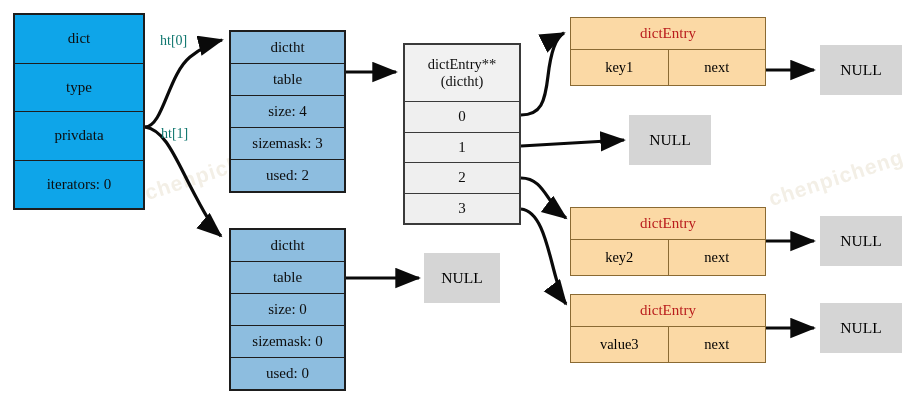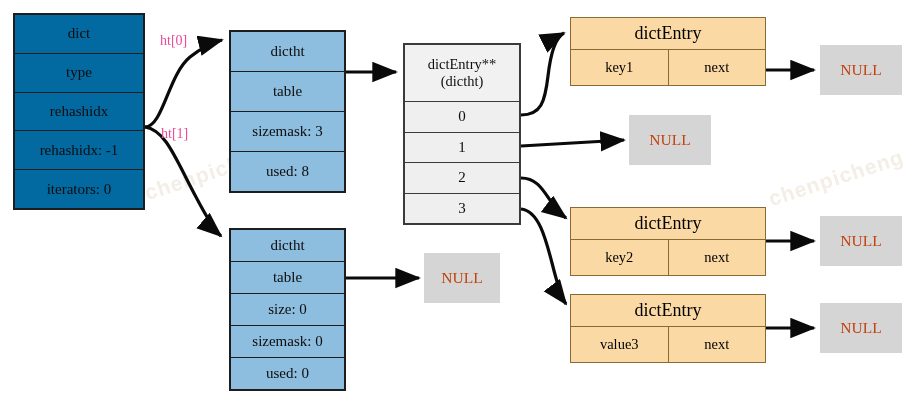--- a/index.html
+++ b/index.html
@@ -12,47 +12,47 @@
 
   svg.links{position:absolute;left:0;top:0;width:919px;height:416px;pointer-events:none;}
 
   .box{position:absolute;box-sizing:border-box;}
 
   
   .struct{border:2px solid #1d1d1d;display:flex;flex-direction:column;}
   .struct .row{flex:1 1 0;display:flex;align-items:center;justify-content:center;
                border-bottom:1.5px solid #1d1d1d;font-size:15px;color:#0d0d0d;line-height:1;}
   .struct .row:last-child{border-bottom:none;}
-  .green .row{background:#0369a1;}
+  .green .row{background:#0ea5e9;}
   .blue  .row{background:#8dbddf;text-align:center;}
 
   
   .bucket{border:2px solid #3a3a3a;display:flex;flex-direction:column;background:#f1f1f1;}
   .bucket .bhead{flex:0 0 56px;display:flex;flex-direction:column;align-items:center;
                  justify-content:center;border-bottom:1.5px solid #3a3a3a;background:#f1f1f1;
                  font-size:14.5px;color:#0d0d0d;line-height:1.15;}
   .bucket .bcell{flex:1 1 0;display:flex;align-items:center;justify-content:center;
                  border-bottom:1.5px solid #3a3a3a;background:#efefef;font-size:15px;color:#0d0d0d;}
   .bucket .bcell:last-child{border-bottom:none;}
 
   
   .entry{border:1.5px solid #8a6a33;background:#fbd9a5;display:flex;flex-direction:column;}
   .entry .ehead{flex:0 0 31px;display:flex;align-items:center;justify-content:center;
-                border-bottom:1.5px solid #8a6a33;font-size:18px;color:#000000;}
+                border-bottom:1.5px solid #8a6a33;font-size:15px;color:#b91c1c;}
   .entry .ecols{flex:1 1 0;display:flex;}
   .entry .ecell{flex:1 1 0;display:flex;align-items:center;justify-content:center;
                 border-right:1.5px solid #8a6a33;font-size:14.5px;color:#000000;}
   .entry .ecell:last-child{border-right:none;}
 
   
   .nullbox{background:#d5d5d5;display:flex;align-items:center;justify-content:center;
-           font-size:15.5px;color:#c2410c;}
+           font-size:15.5px;color:#000000;}
 
   
-  .elabel{position:absolute;font-size:14px;color:#ec4899;white-space:nowrap;}
+  .elabel{position:absolute;font-size:14px;color:#0f766e;white-space:nowrap;}
 </style>
 </head>
 <body>
 
 <div id="stage">
 
   <div class="wm" style="left:142px;top:160px;">chenpicheng</div>
   <div class="wm" style="left:766px;top:166px;">chenpicheng</div>
 
   <svg class="links" viewBox="0 0 919 416">
@@ -81,33 +81,33 @@
     <path d="M346,278 L419,278" fill="none" stroke="#0a0a0a" stroke-width="3.2" marker-end="url(#ah)"></path>
 
     <path d="M766,241 L814,241" fill="none" stroke="#0a0a0a" stroke-width="3.2" marker-end="url(#ah)"></path>
 
     <path d="M766,328 L814,328" fill="none" stroke="#0a0a0a" stroke-width="3.2" marker-end="url(#ah)"></path>
   </svg>
 
   <div class="box struct green" style="left:13px;top:13px;width:132px;height:197px;">
     <div class="row">dict</div>
     <div class="row">type</div>
-    <div class="row">rehashidx</div>
-    <div class="row">rehashidx: -1</div>
+    <div class="row">privdata</div>
     <div class="row">iterators: 0</div>
   </div>
 
   <div class="elabel" style="left:160px;top:33px;">ht[0]</div>
   <div class="elabel" style="left:161px;top:126px;">ht[1]</div>
 
   <div class="box struct blue" style="left:229px;top:30px;width:117px;height:163px;">
     <div class="row">dictht</div>
     <div class="row">table</div>
+    <div class="row">size: 4</div>
     <div class="row">sizemask: 3</div>
-    <div class="row">used: 8</div>
+    <div class="row">used: 2</div>
   </div>
 
   <div class="box struct blue" style="left:229px;top:228px;width:117px;height:163px;">
     <div class="row">dictht</div>
     <div class="row">table</div>
     <div class="row">size: 0</div>
     <div class="row">sizemask: 0</div>
     <div class="row">used: 0</div>
   </div>
 

